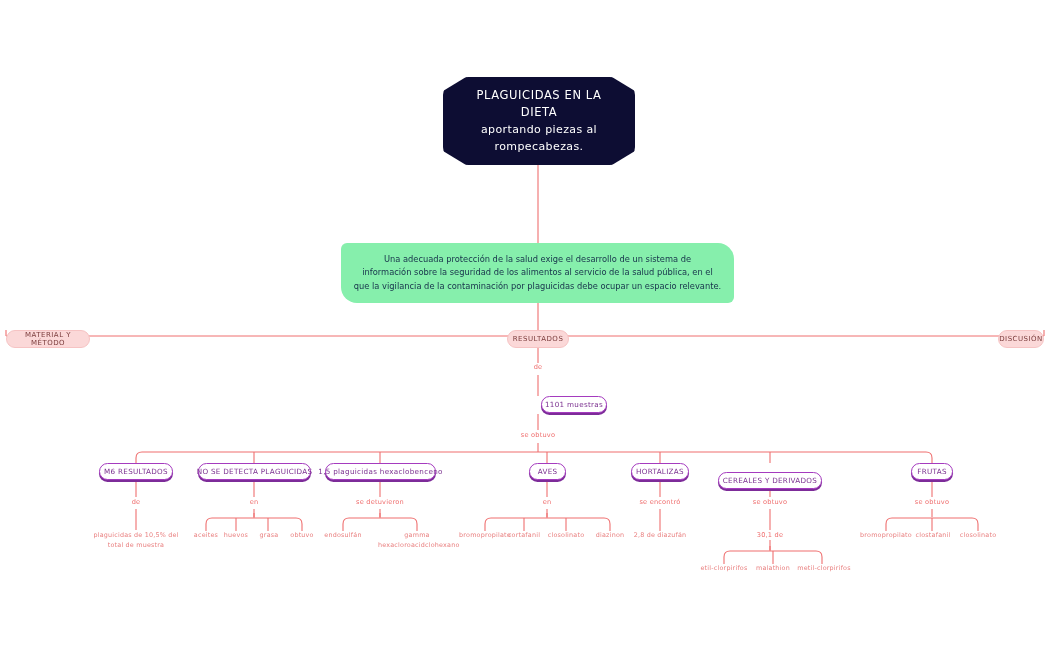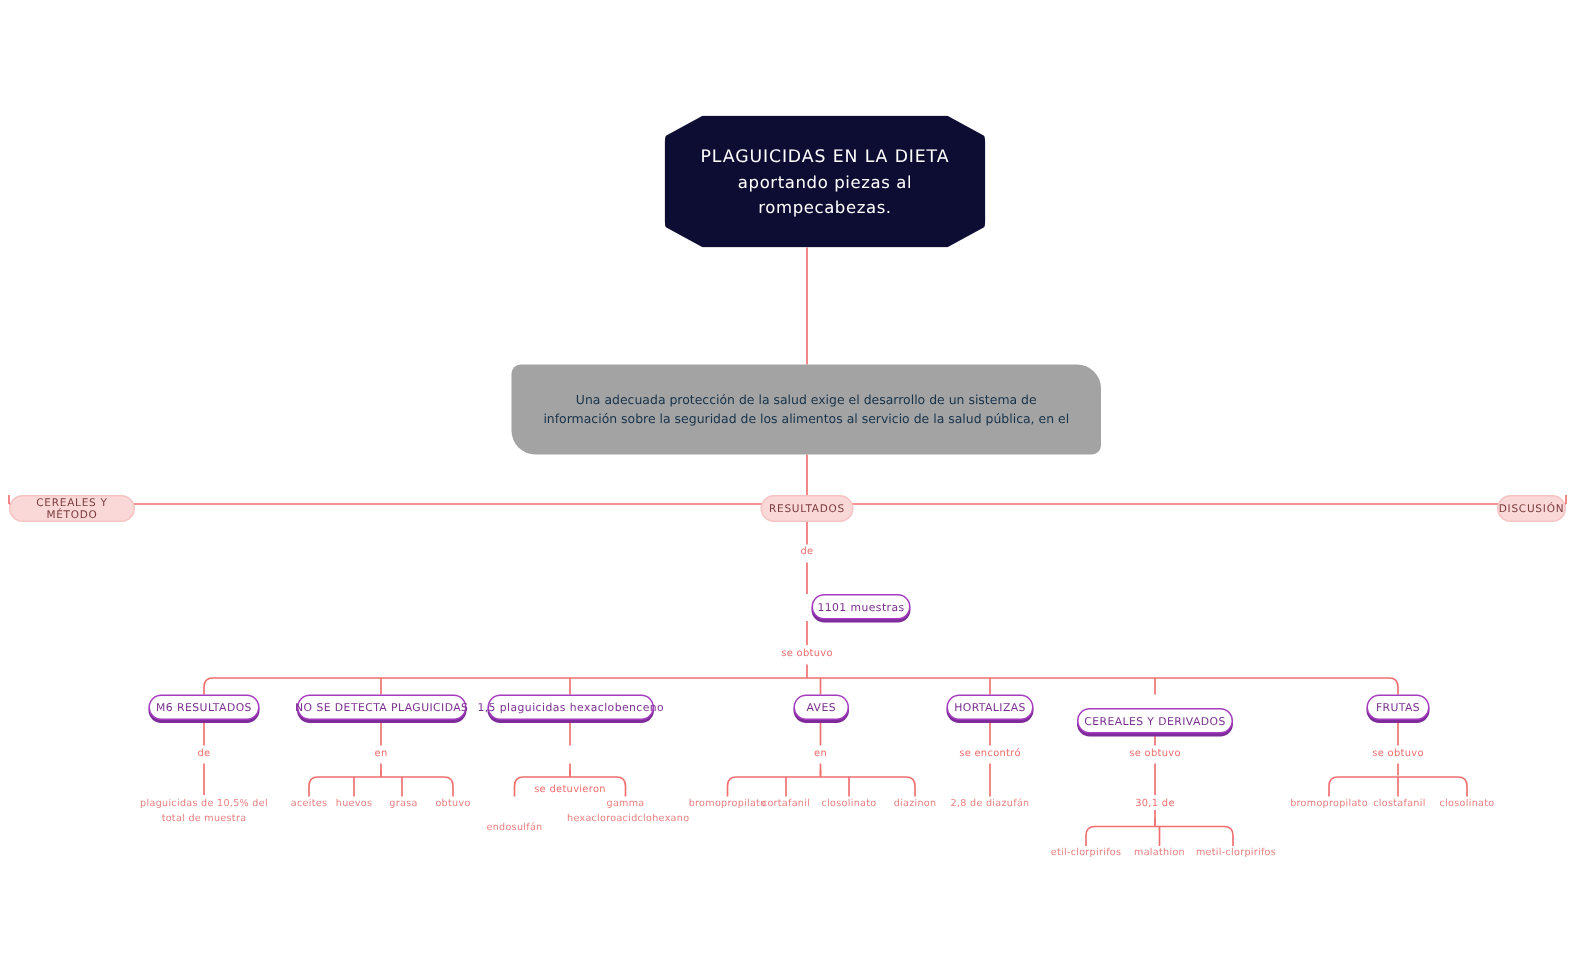--- a/index.html
+++ b/index.html
@@ -8,34 +8,34 @@
     font-family:"DejaVu Sans", sans-serif;
     overflow:hidden;position:relative;
   }
   #map{position:absolute;inset:0;}
   svg.lines{position:absolute;left:0;top:0;width:1050px;height:650px;pointer-events:none;}
 
   .node{position:absolute;box-sizing:border-box;text-align:center;}
 
   
   .root{
-    left:443px;top:77px;width:214px;height:88px;
+    left:443px;top:77px;width:192px;height:88px;
     background:#0d0d33;color:#ffffff;
     border-radius:26px/18px;
     clip-path:polygon(0% 16%, 12% 0%, 88% 0%, 100% 16%, 100% 84%, 88% 100%, 12% 100%, 0% 84%);
     display:flex;align-items:center;justify-content:center;
     padding:4px 18px;
   }
   .root .txt{font-size:11px;line-height:17px;letter-spacing:.4px;}
   .root .l1{font-size:11.5px;letter-spacing:.6px;}
 
   
   .teal{
     left:341px;top:243px;width:393px;height:60px;
-    background:#a3a3a3;color:#16324a;
+    background:#86efac;color:#16324a;
     border-radius:6px 16px 6px 16px;
     display:flex;align-items:center;justify-content:center;
     padding:4px 12px;
   }
   .teal .txt{font-size:8.3px;line-height:13.5px;}
 
   
   .chip{
     background:#fbd8d8;color:#7a3b3b;
     border:1px solid #f6c3c3;border-radius:9px;
@@ -141,58 +141,59 @@
       <div class="l1">PLAGUICIDAS EN LA DIETA</div>
       <div>aportando piezas al</div>
       <div>rompecabezas.</div>
     </div>
   </div>
 
   <div class="node teal">
     <div class="txt">
       <div>Una adecuada protección de la salud exige el desarrollo de un sistema de</div>
       <div>información sobre la seguridad de los alimentos al servicio de la salud pública, en el</div>
+      <div>que la vigilancia de la contaminación por plaguicidas debe ocupar un espacio relevante.</div>
     </div>
   </div>
 
-  <div class="node chip" style="left:6px;top:330px;width:84px;">CEREALES Y MÉTODO</div>
+  <div class="node chip" style="left:6px;top:330px;width:84px;">MATERIAL Y MÉTODO</div>
   <div class="node chip" style="left:507px;top:330px;width:62px;">RESULTADOS</div>
   <div class="node chip" style="left:998px;top:330px;width:46px;">DISCUSIÓN</div>
 
   <div class="node lbl" style="left:512px;top:363px;width:52px;">de</div>
   <div class="node pnode" style="left:505px;top:396px;width:66px;margin-left:36px;">1101 muestras</div>
   <div class="node lbl" style="left:506px;top:431px;width:64px;">se obtuvo</div>
 
   <div class="node pnode" style="left:99px;top:463px;width:74px;">M6 RESULTADOS</div>
   <div class="node pnode" style="left:198px;top:463px;width:113px;">NO SE DETECTA PLAGUICIDAS</div>
   <div class="node pnode" style="left:325px;top:463px;width:111px;">1,5 plaguicidas hexaclobenceno</div>
   <div class="node pnode" style="left:529px;top:463px;width:37px;">AVES</div>
   <div class="node pnode" style="left:631px;top:463px;width:58px;">HORTALIZAS</div>
   <div class="node pnode" style="left:718px;top:472px;width:104px;">CEREALES Y DERIVADOS</div>
   <div class="node pnode" style="left:911px;top:463px;width:42px;">FRUTAS</div>
 
   <div class="node lbl" style="left:112px;top:498px;width:48px;">de</div>
   <div class="node lbl" style="left:230px;top:498px;width:48px;">en</div>
-  <div class="node lbl" style="left:348px;top:498px;width:64px;margin-top:24px;">se detuvieron</div>
+  <div class="node lbl" style="left:348px;top:498px;width:64px;">se detuvieron</div>
   <div class="node lbl" style="left:523px;top:498px;width:48px;">en</div>
   <div class="node lbl" style="left:628px;top:498px;width:64px;">se encontró</div>
   <div class="node lbl" style="left:738px;top:498px;width:64px;">se obtuvo</div>
   <div class="node lbl" style="left:900px;top:498px;width:64px;">se obtuvo</div>
 
   <div class="node leaf wrap" style="left:86px;top:531px;width:100px;">
     <div>plaguicidas de 10,5% del</div>
     <div>total de muestra</div>
   </div>
 
   <div class="node leaf" style="left:186px;top:531px;width:40px;">aceites</div>
   <div class="node leaf" style="left:216px;top:531px;width:40px;">huevos</div>
   <div class="node leaf" style="left:249px;top:531px;width:40px;">grasa</div>
   <div class="node leaf" style="left:280px;top:531px;width:44px;">obtuvo</div>
 
-  <div class="node leaf" style="left:320px;top:531px;width:46px;margin-top:16px;">endosulfán</div>
+  <div class="node leaf" style="left:320px;top:531px;width:46px;">endosulfán</div>
   <div class="node leaf wrap" style="left:378px;top:531px;width:78px;">
     <div>gamma</div>
     <div>hexacloroacidclohexano</div>
   </div>
 
   <div class="node leaf" style="left:455px;top:531px;width:60px;">bromopropilato</div>
   <div class="node leaf" style="left:501px;top:531px;width:46px;">cortafanil</div>
   <div class="node leaf" style="left:543px;top:531px;width:46px;">closolinato</div>
   <div class="node leaf" style="left:588px;top:531px;width:44px;">diazinon</div>
 

